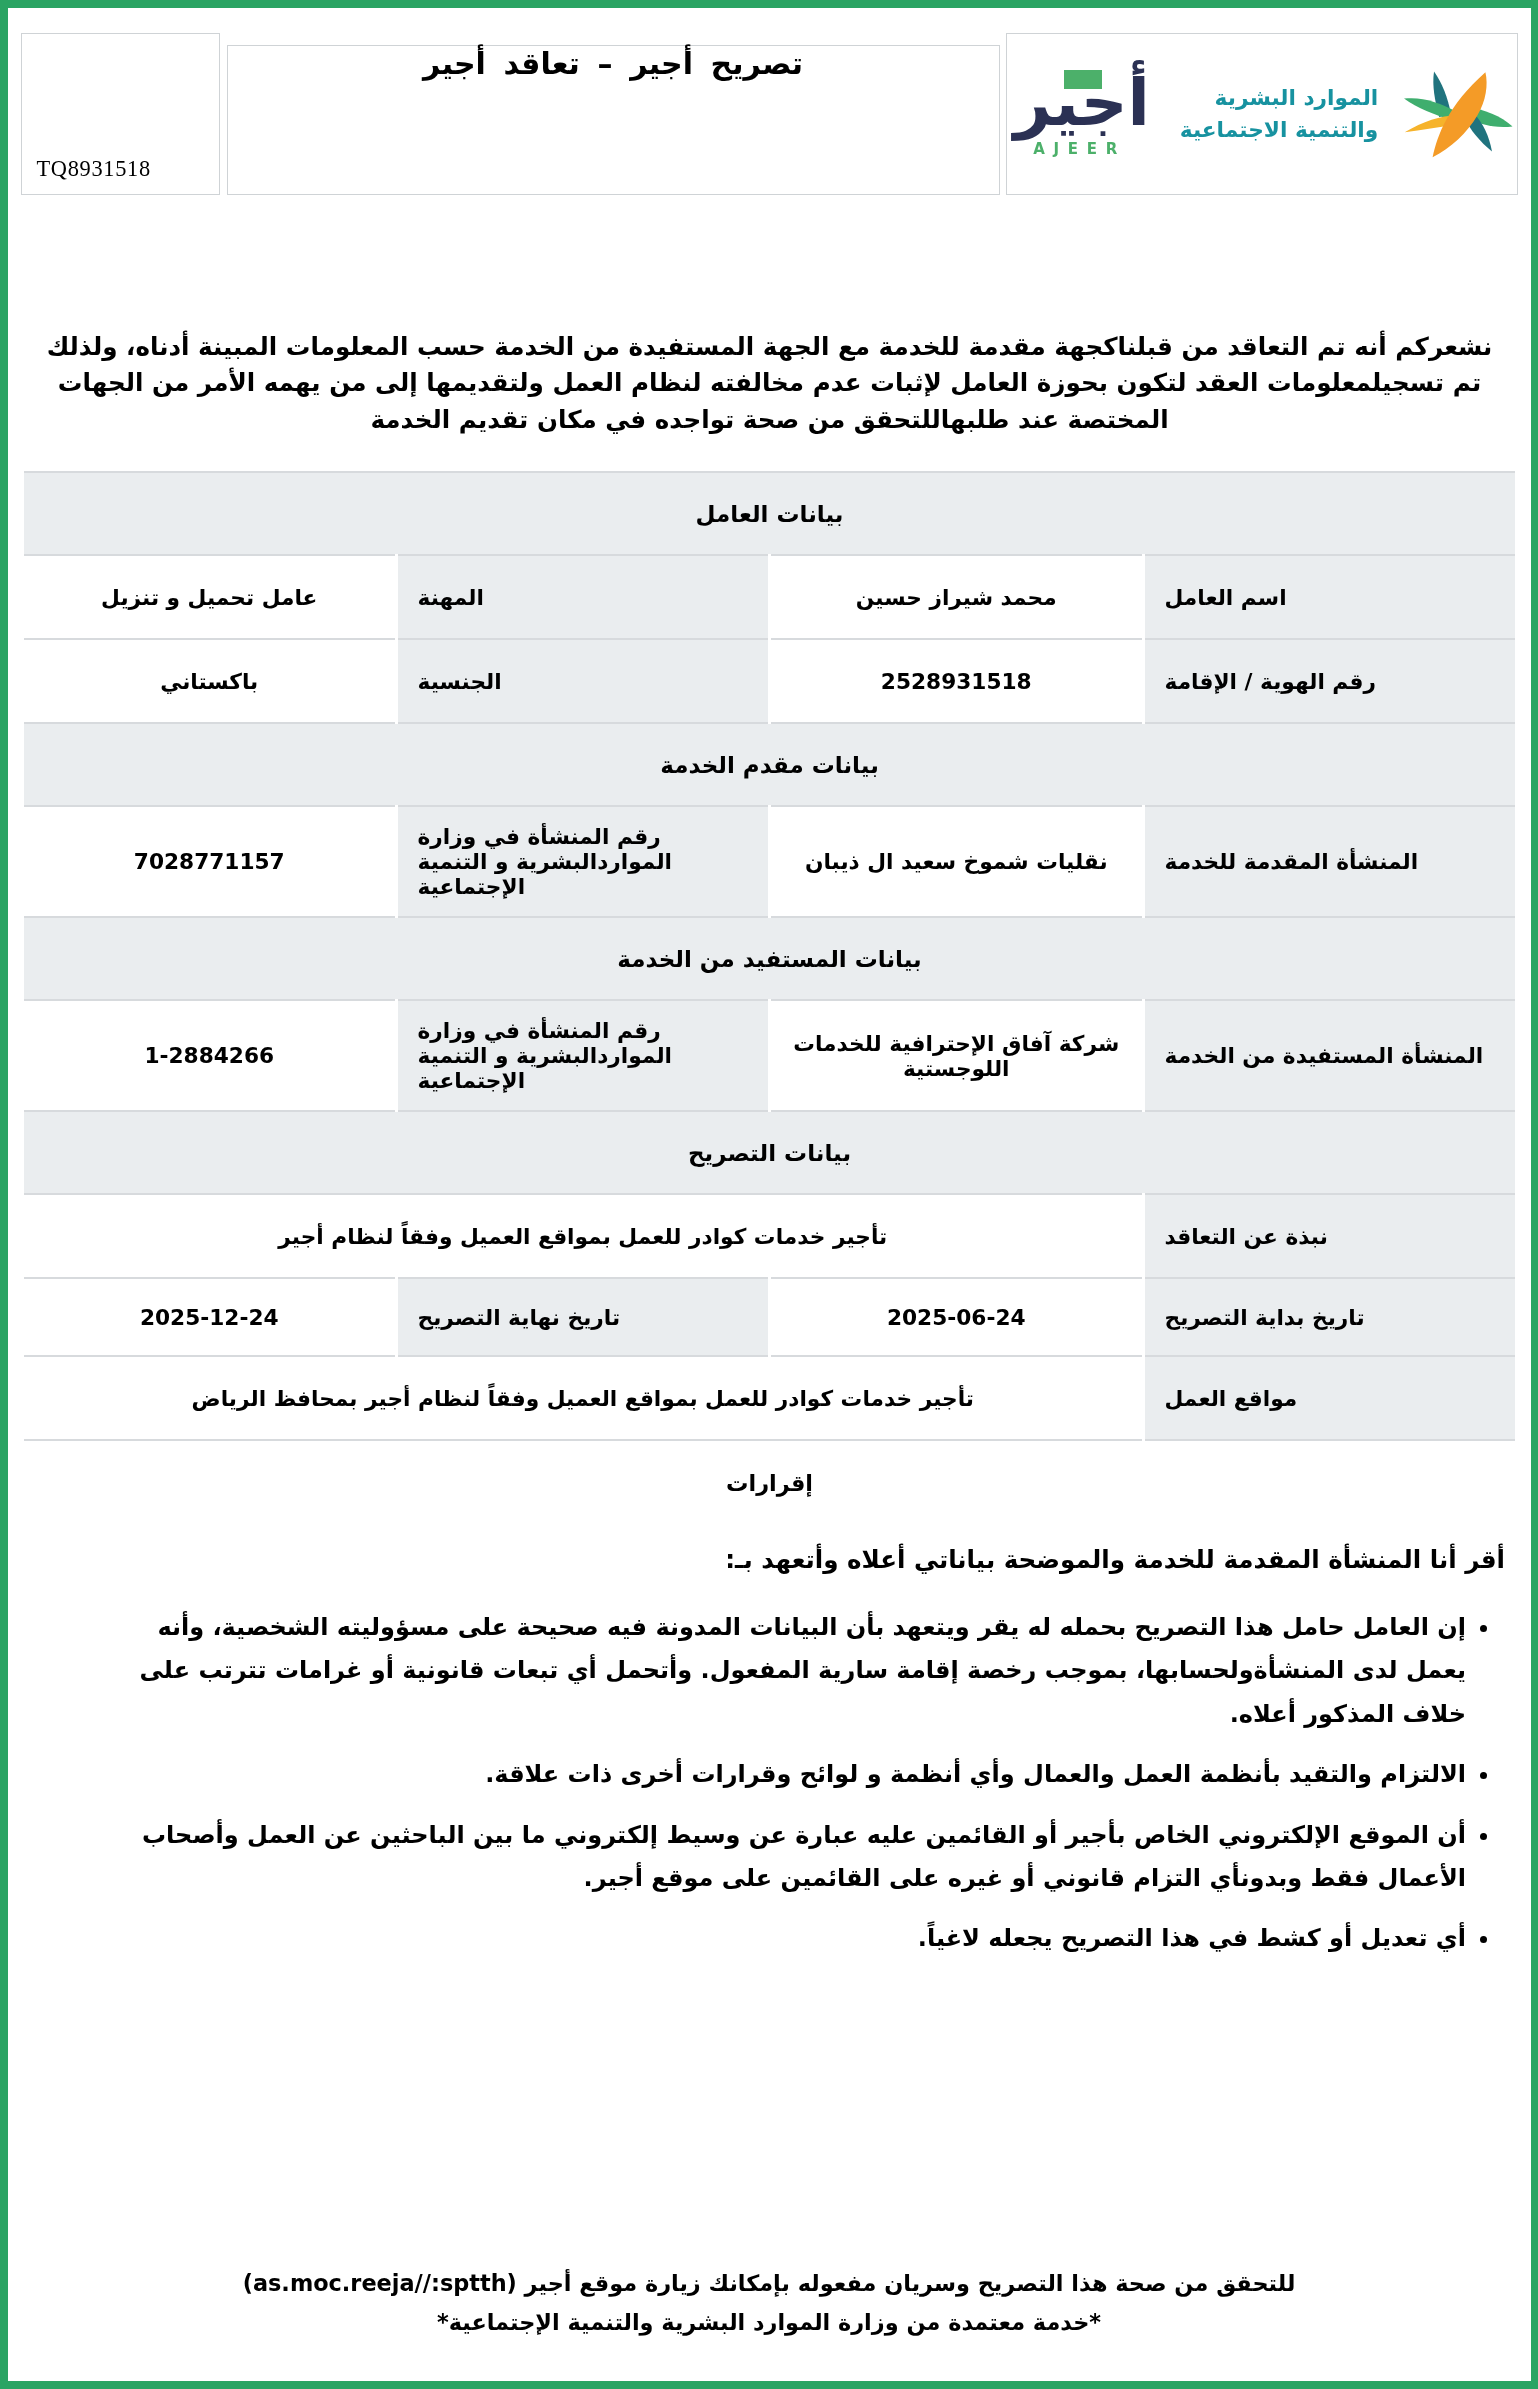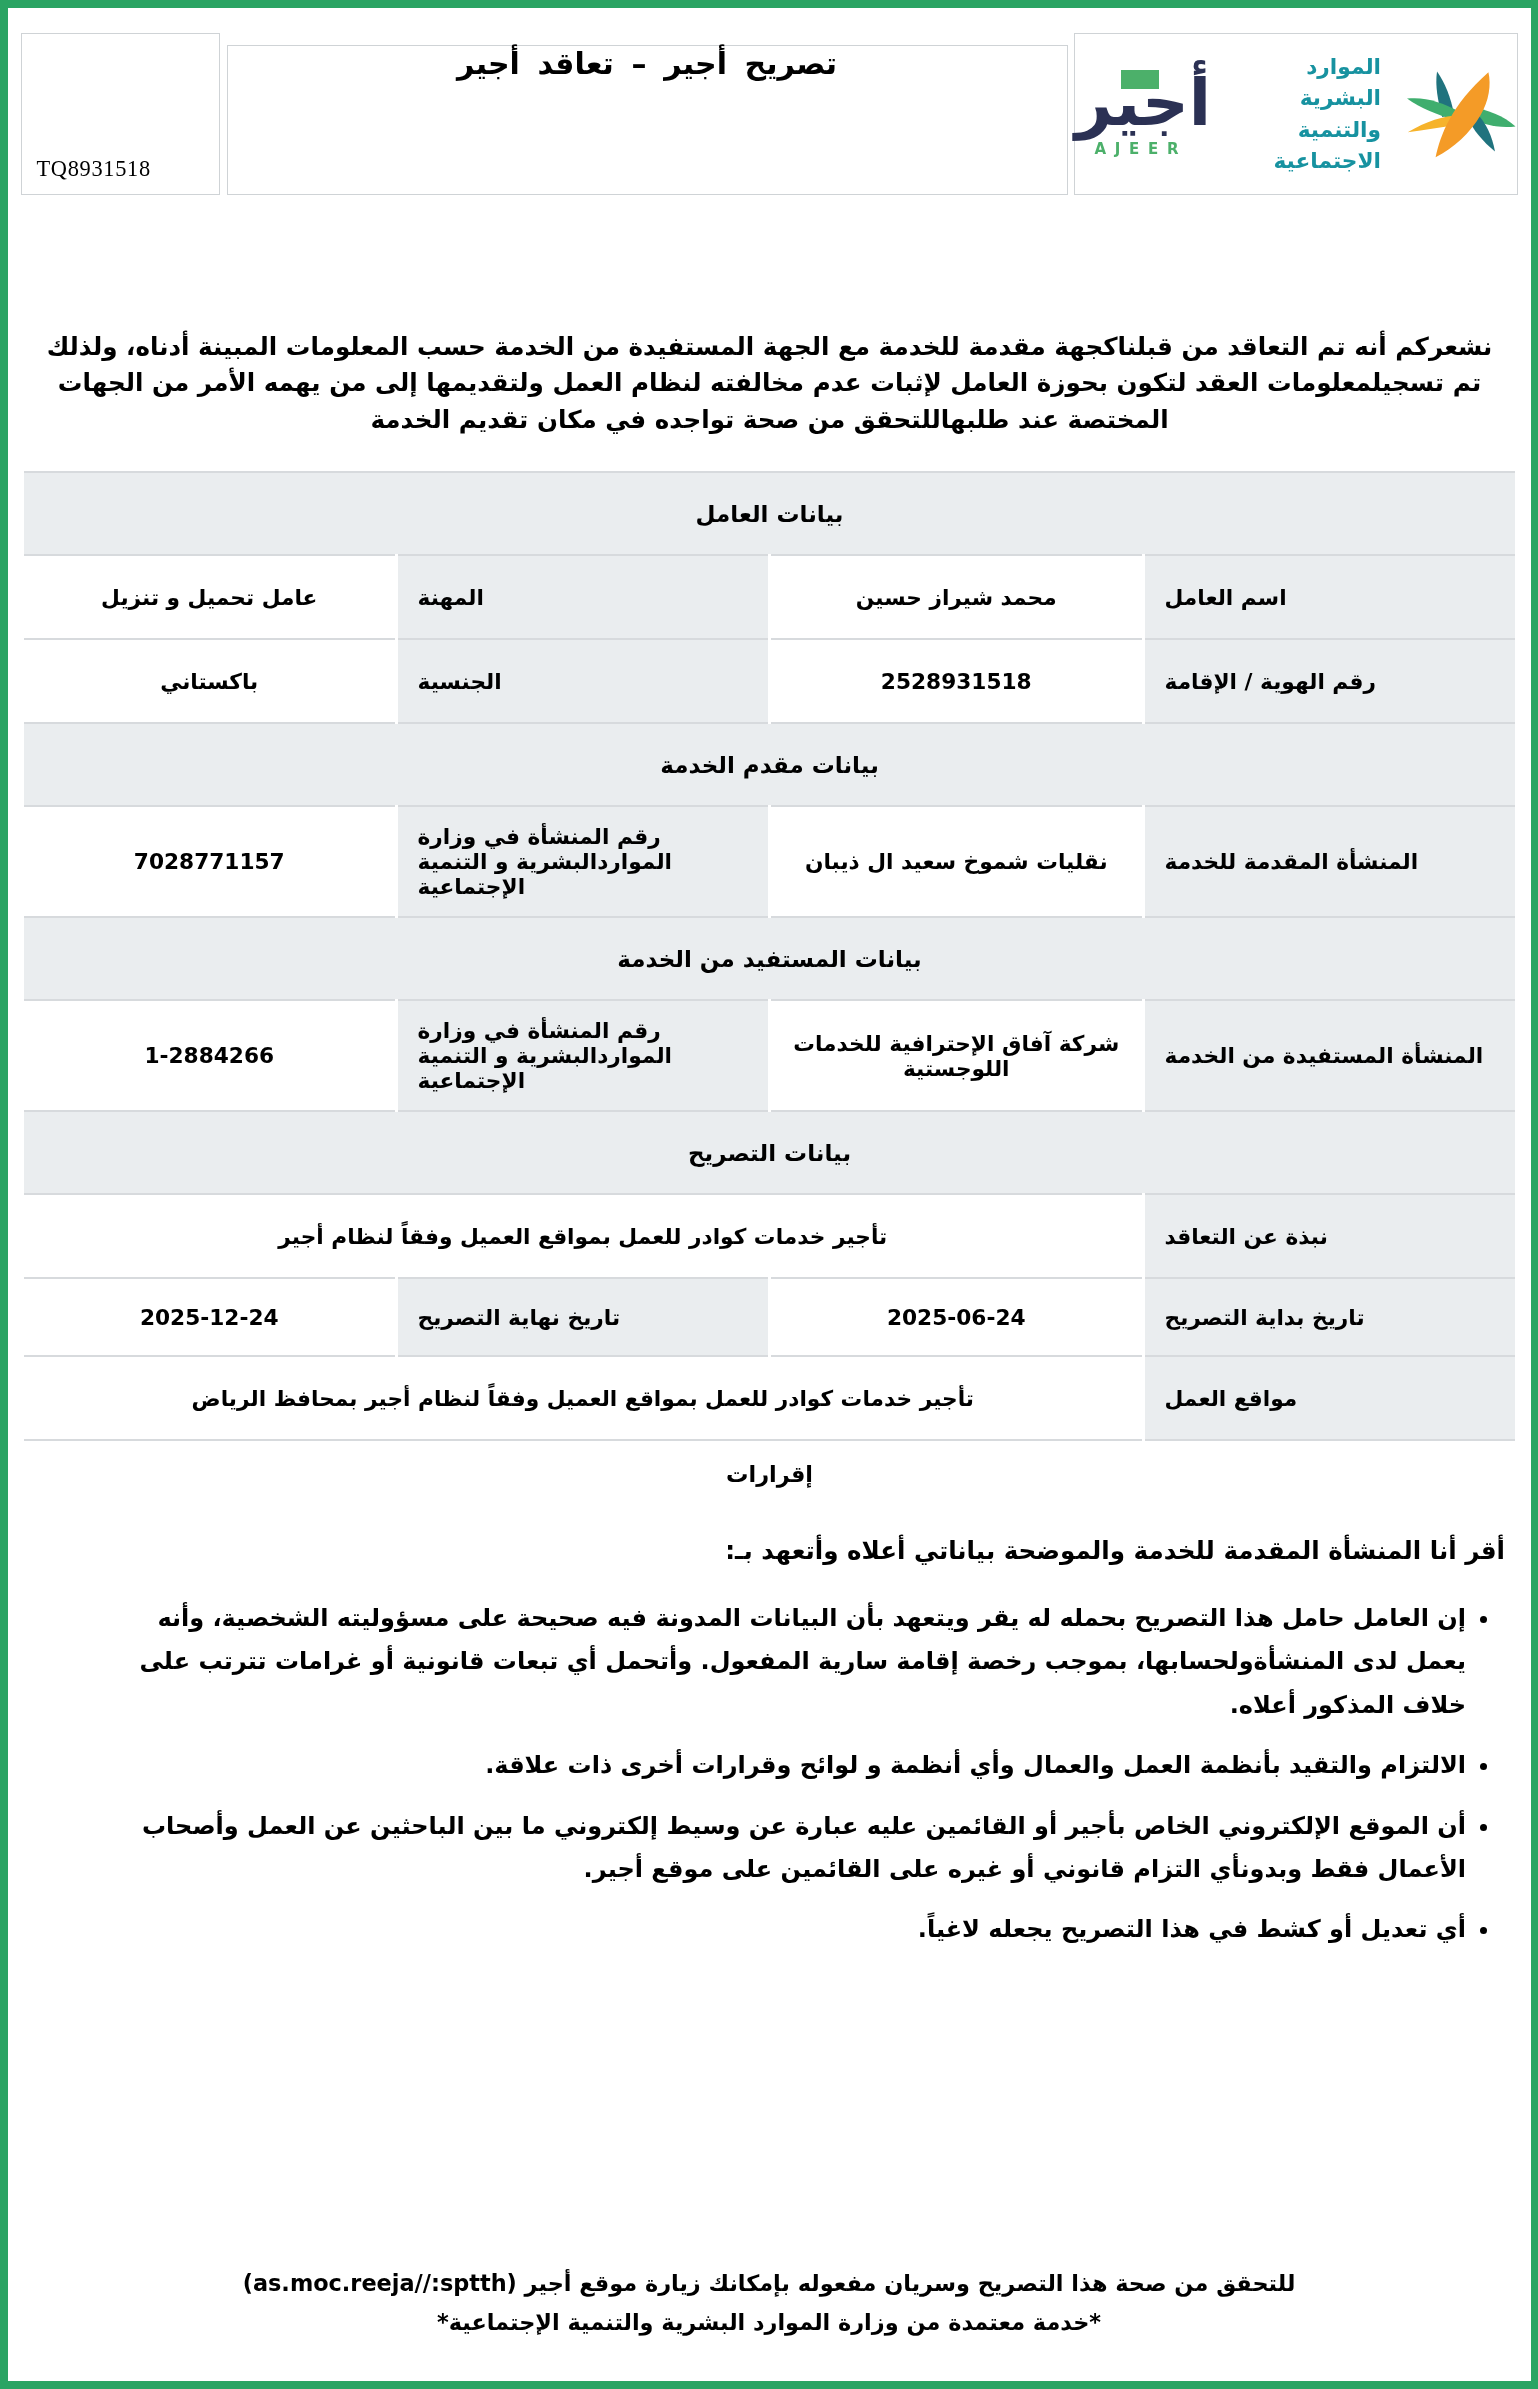--- a/index.html
+++ b/index.html
@@ -16,21 +16,21 @@
   
   .header-row{direction:ltr;display:flex;gap:6.5px;margin:24.6px 13px 0 13px;height:162px;}
   .hbox{border:1.4px solid var(--box-border);box-sizing:border-box;background:#fff;}
   .hbox-tq{width:199px;position:relative;}
   .tq-number{
     position:absolute;bottom:11.6px;left:14.4px;direction:ltr;
     font-family:"Liberation Serif","DejaVu Serif",serif;font-size:22.4px;letter-spacing:0.7px;
   }
   .hbox-title{flex:1;display:flex;align-items:flex-start;justify-content:center;margin-top:12px;}
   .doc-title{margin:0;font-size:30px;font-weight:bold;direction:rtl;word-spacing:7.2px;}
-  .hbox-logos{width:444px;display:flex;align-items:center;justify-content:center;gap:26px;}
+  .hbox-logos{width:512px;display:flex;align-items:center;justify-content:center;gap:26px;}
   .ajeer-logo{position:relative;width:144px;text-align:center;}
   .ajeer-green-block{position:absolute;top:1.4px;right:52px;width:38px;height:19px;background:var(--logo-green);}
   .ajeer-ar{position:relative;display:block;font-size:65px;line-height:1.05;font-weight:bold;color:var(--navy);}
   .ajeer-en{color:var(--logo-green);font-size:15px;font-weight:bold;letter-spacing:8.7px;margin-top:2.9px;padding-right:4.3px;}
   .ministry-text{direction:rtl;text-align:right;color:var(--teal);font-size:21.7px;font-weight:bold;line-height:1.45;}
   .ministry-emblem{width:110px;height:90px;flex:none;}
   .petal-orange{fill:var(--orange);} .petal-amber{fill:var(--amber);}
   .petal-green{fill:var(--leaf-green);} .petal-teal{fill:var(--leaf-teal);}
   
   .intro{margin:134px 32px 0 32px;text-align:center;font-size:24.6px;font-weight:bold;line-height:1.5;}
@@ -43,21 +43,21 @@
     border-left:3.6px solid #ffffff;border-right:3.6px solid #ffffff;
     font-size:21.7px;vertical-align:middle;box-sizing:border-box;
   }
   .data-table tr.sec td{
     background:var(--section-bg);text-align:center;font-weight:bold;font-size:23px;height:83px;
   }
   .data-table td.lbl{background:var(--section-bg);text-align:left;font-weight:bold;padding:17px 20px;}
   .data-table td.val{background:#ffffff;text-align:center;font-weight:bold;padding:8.7px 13px;}
   tr.row td{height:84px;} tr.row-tall td{height:107px;} tr.row-mid td{height:78px;}
   
-  .decl-title{margin-top:20px;text-align:center;font-size:22.4px;font-weight:bold;}
+  .decl-title{margin-top:29px;text-align:center;font-size:22.4px;font-weight:bold;}
   .decl-intro{margin:49px 26px 0 26px;text-align:right;font-size:24.6px;font-weight:bold;}
   .decl-list{margin:32px 36px 0 108px;padding:0 29px 0 0;text-align:right;}
   .decl-list li{font-size:24px;font-weight:bold;line-height:1.8;margin-bottom:17.3px;}
   
   .doc-footer{position:absolute;bottom:33px;left:0;right:1px;text-align:center;}
   .doc-footer p{margin:0 0 13px 0;font-size:22.4px;font-weight:bold;}
 </style>
 </head>
 <body>
 

